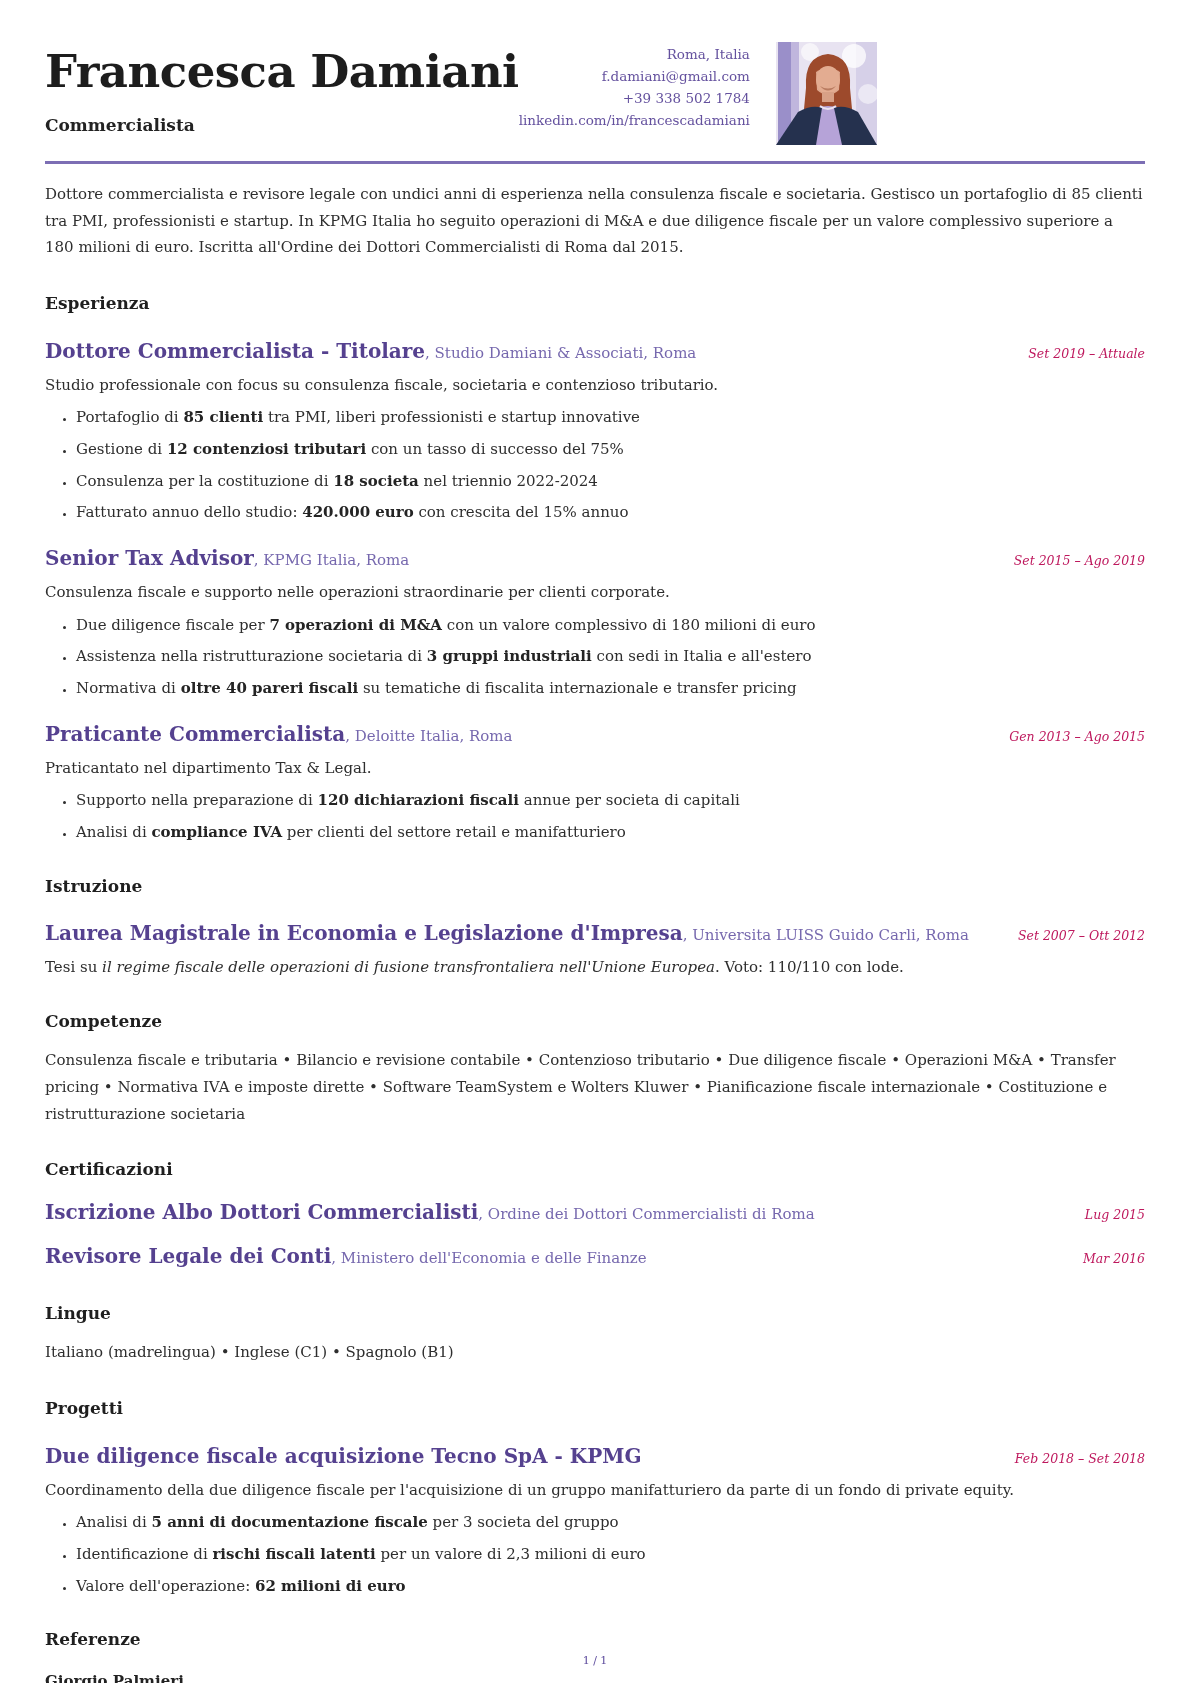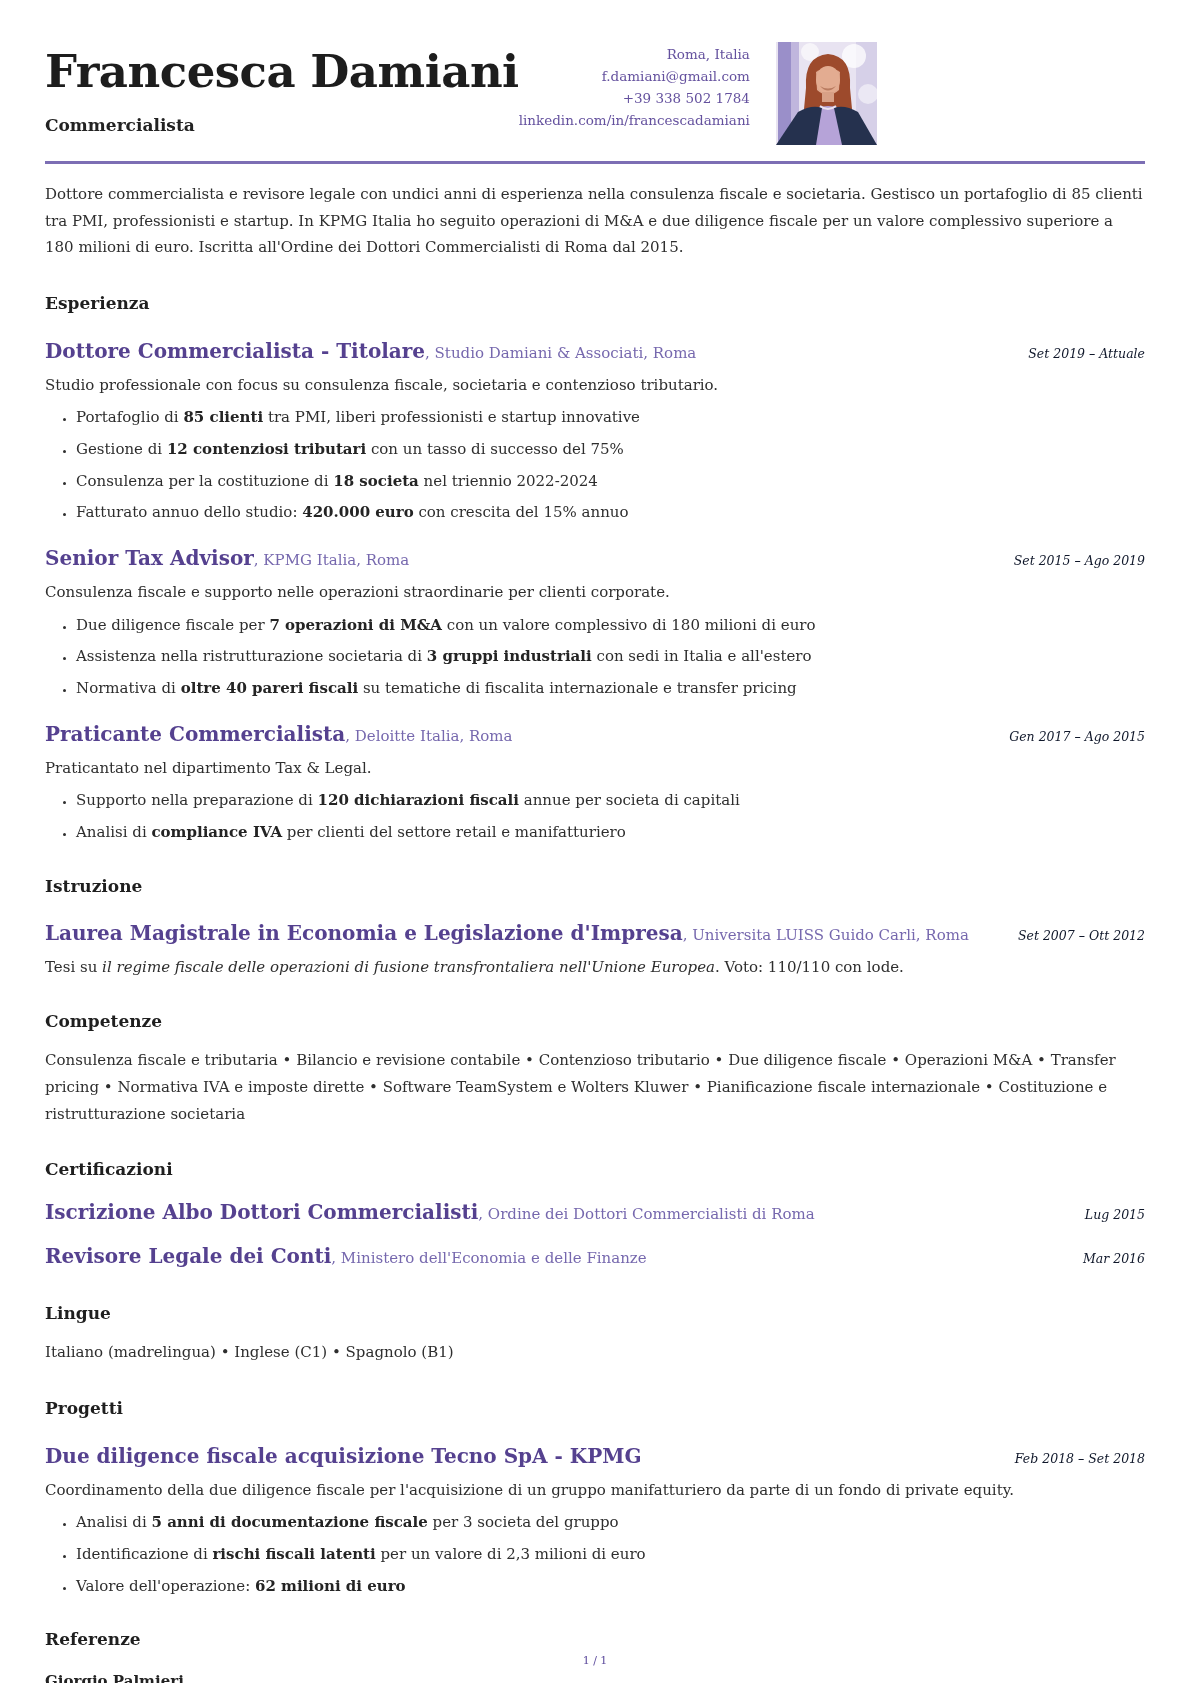--- a/index.html
+++ b/index.html
@@ -24,21 +24,21 @@
 
   .rule { border: none; border-top: 3px solid #7c6eb4; margin-top: 16px; }
 
   .summary { margin-top: 17px; line-height: 1.78; }
 
   
   h2 { font-size: 17px; font-weight: 700; color: #1f1f1f; margin-top: 30px; }
   .entry-head { display: flex; justify-content: space-between; align-items: baseline; margin-top: 19px; }
   .etitle { font-weight: 700; color: #55418f; font-size: 20px; }
   .ecompany { color: #7668ae; font-size: 15px; }
-  .edate { color: #0f172a; font-style: italic; font-size: 12.5px; white-space: nowrap; padding-left: 20px; }
+  .edate { color: #be185d; font-style: italic; font-size: 12.5px; white-space: nowrap; padding-left: 20px; }
   .edesc { margin-top: 8px; }
   ul.bullets { margin: 11px 0 2px 0; padding-left: 31px; }
   ul.bullets li { margin-bottom: 10px; line-height: 1.45; }
   ul.bullets li::marker { color: #2e2e2e; font-size: 0.72em; }
   b { font-weight: 700; color: #242424; }
 
   .inline-list { margin-top: 13px; line-height: 1.78; }
 
   .cert-row { display: flex; justify-content: space-between; align-items: baseline; margin-top: 14px; }
 
@@ -119,21 +119,21 @@
       <ul class="bullets">
         <li><span>Due diligence fiscale per </span><b>7 operazioni di M&amp;A</b><span> con un valore complessivo di 180 milioni di euro</span></li>
         <li><span>Assistenza nella ristrutturazione societaria di </span><b>3 gruppi industriali</b><span> con sedi in Italia e all'estero</span></li>
         <li><span>Normativa di </span><b>oltre 40 pareri fiscali</b><span> su tematiche di fiscalita internazionale e transfer pricing</span></li>
       </ul>
     </article>
 
     <article>
       <div class="entry-head">
         <div><span class="etitle">Praticante Commercialista</span><span class="ecompany">, Deloitte Italia, Roma</span></div>
-        <span class="edate">Gen 2017 – Ago 2015</span>
+        <span class="edate">Gen 2013 – Ago 2015</span>
       </div>
       <p class="edesc">Praticantato nel dipartimento Tax &amp; Legal.</p>
       <ul class="bullets">
         <li><span>Supporto nella preparazione di </span><b>120 dichiarazioni fiscali</b><span> annue per societa di capitali</span></li>
         <li><span>Analisi di </span><b>compliance IVA</b><span> per clienti del settore retail e manifatturiero</span></li>
       </ul>
     </article>
   </section>
 
   <section>

